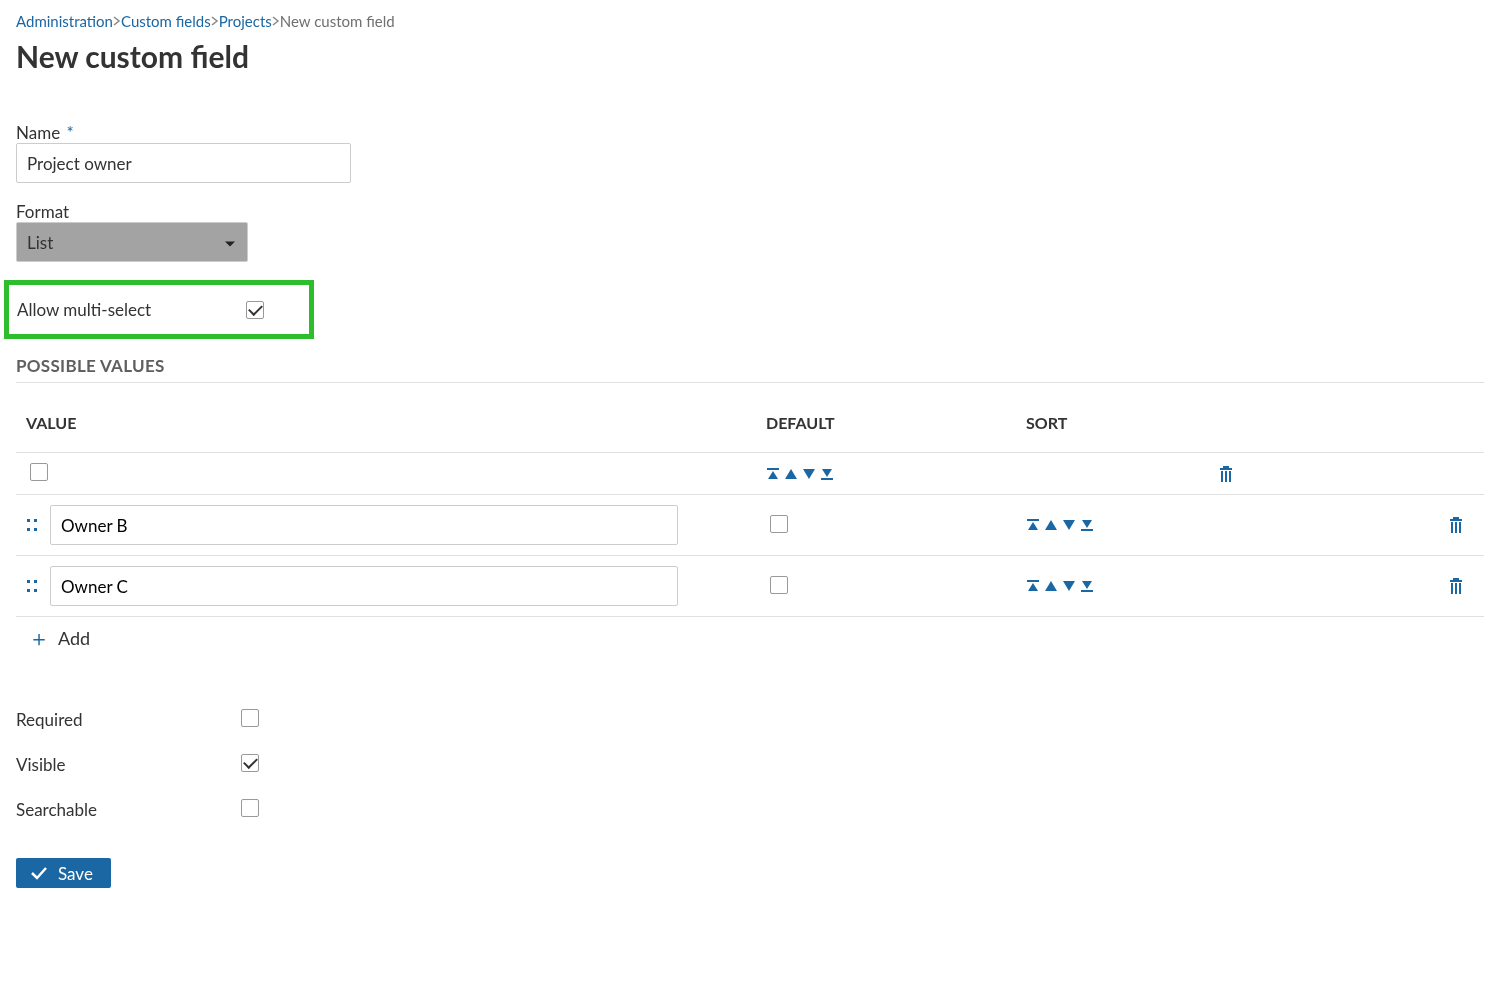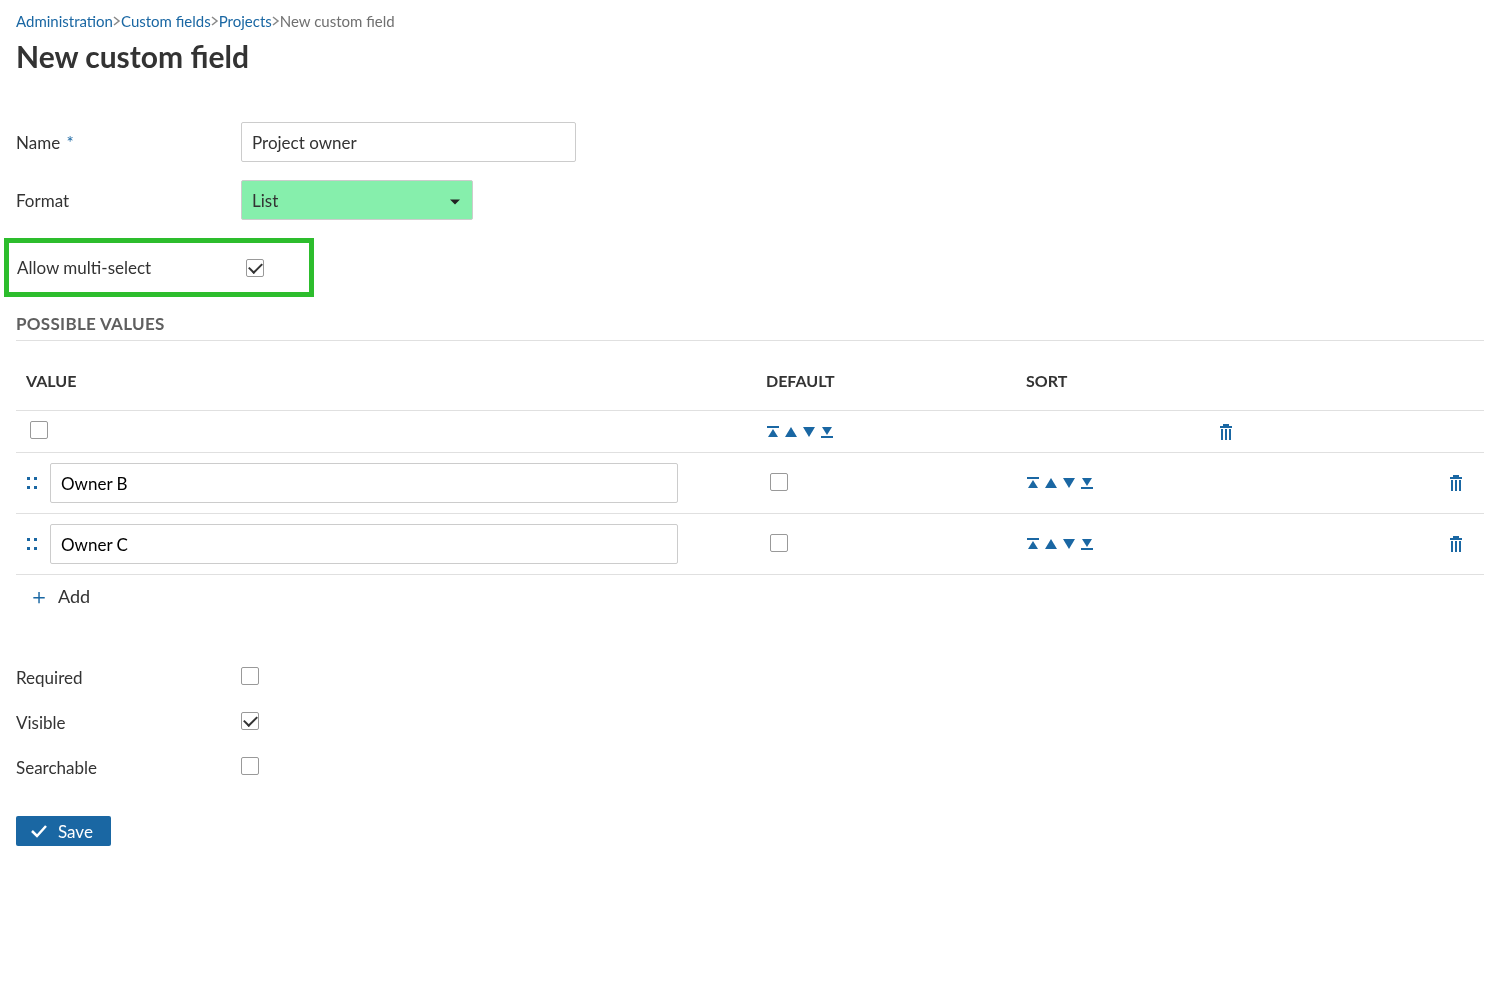--- a/index.html
+++ b/index.html
@@ -39,22 +39,23 @@
   
   h1.page-title{
     font-size:30px;
     font-weight:700;
     color:#333;
     margin:4px 0 48px 0;
   }
   
   .form-row{
     display:flex;
-    align-items:center;
+    align-items:flex-start;
     margin-bottom:18px;
+    flex-direction:column;
   }
   .form-row .label{
     width:225px;
     color:var(--text);
     font-size:17px;
   }
   .form-row .label .req{color:#1a67a3;margin-left:2px;}
   .text-input{
     height:40px;
     width:335px;
@@ -71,21 +72,21 @@
   }
   .select-input{
     height:40px;
     width:232px;
     border:1px solid var(--border);
     border-radius:2px;
     padding:0 32px 0 10px;
     font-size:17px;
     font-family:inherit;
     color:var(--text);
-    background:#86efac;
+    background:#a3a3a3;
     appearance:none;-webkit-appearance:none;-moz-appearance:none;
     cursor:pointer;
   }
   .select-caret{
     position:absolute;
     right:12px;top:50%;transform:translateY(-50%);
     pointer-events:none;
   }
   
   .highlight-box{

